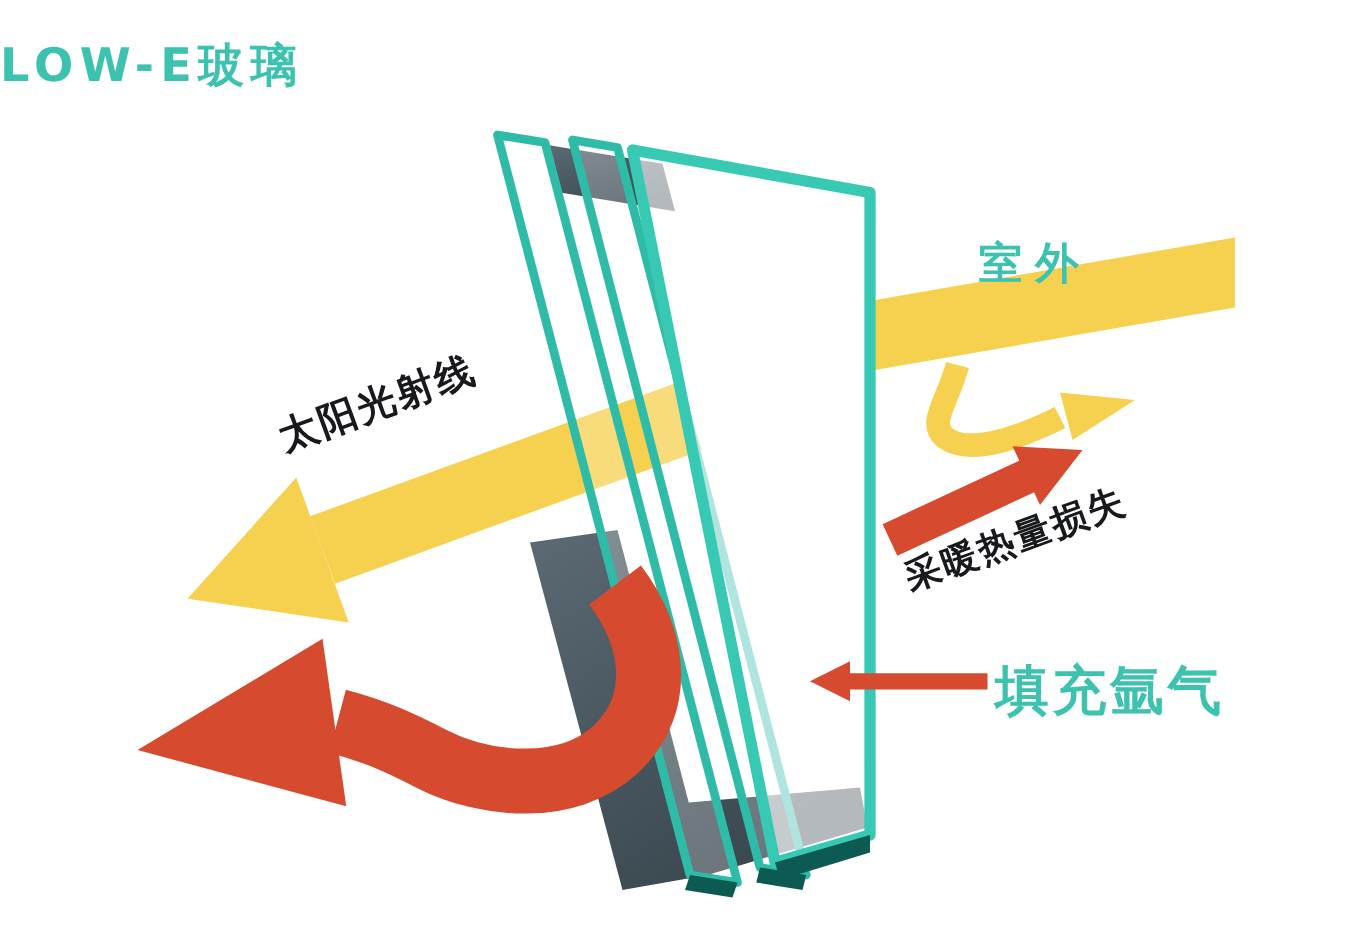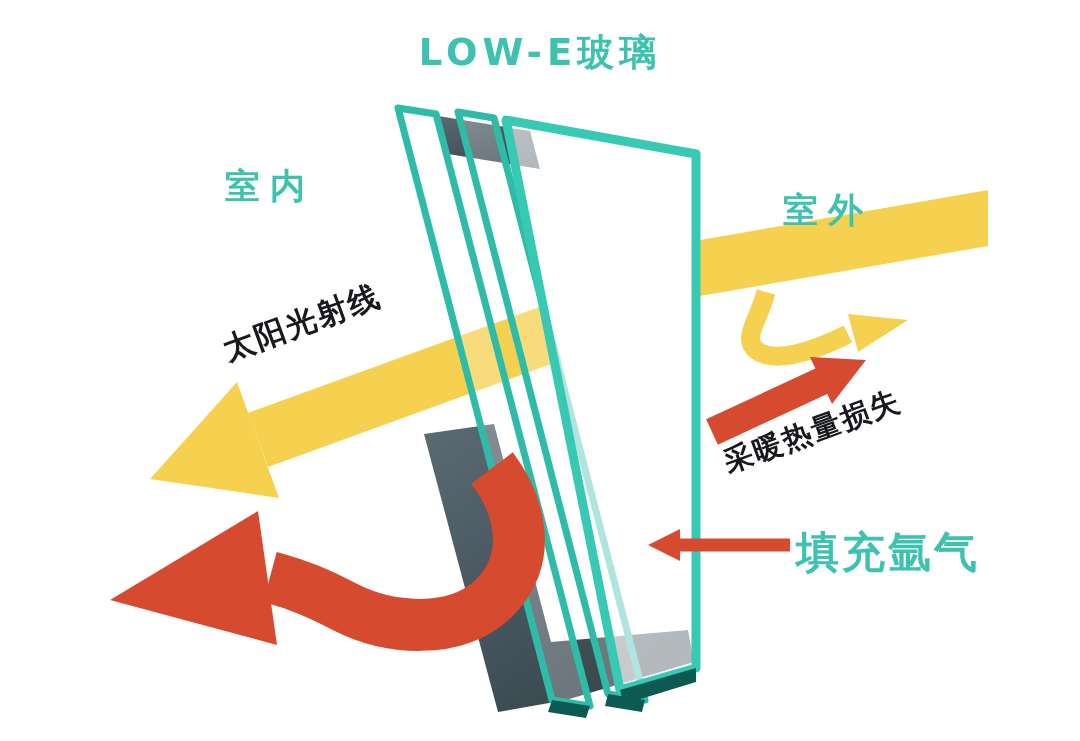--- a/index.html
+++ b/index.html
@@ -3,21 +3,21 @@
 <meta charset="utf-8">
 <style>
   html,body{margin:0;padding:0;background:#fff;}
   .stage{
     position:relative;width:1080px;height:741px;background:#ffffff;overflow:hidden;
     font-family:"DejaVu Sans","Liberation Sans",sans-serif;
   }
   .stage svg{position:absolute;left:0;top:0;}
   .lbl{position:absolute;white-space:nowrap;}
   .title{
-    left:0;right:0;top:28px;text-align:center;
+    left:0;right:0;top:28px;text-align:left;
     font-size:37px;font-weight:800;letter-spacing:5px;color:#3CC2AF;
   }
   .side-label{
     font-size:35px;font-weight:800;letter-spacing:10px;color:#3CC2AF;
   }
   .indoor{left:225px;top:163px;}
   .outdoor{left:783px;top:163px;margin-top:24px;}
   .rot-label{
     font-size:31px;font-weight:700;color:#17191C;letter-spacing:2px;
     width:220px;text-align:center;transform:rotate(-20deg);transform-origin:center;
@@ -68,21 +68,20 @@
 
     <path d="M 790 545 L 676 545" fill="none" stroke-width="13" stroke="#D64A2F"></path>
     <polygon points="648,545 680,529 680,561" fill="#D64A2F"></polygon>
 
     <path d="M 492 468 C 520 505, 535 560, 492 600 C 455 634, 390 630, 345 607 C 320 594, 300 585, 270 577" fill="none" stroke-width="52" stroke="#D64A2F"></path>
     <polygon points="110,600 258,511 277,645" fill="#D64A2F"></polygon>
   </svg>
 
   <div class="lbl title">LOW-E玻璃</div>
 
-  <div class="lbl side-label indoor">室内</div>
 
   <div class="lbl side-label outdoor">室外</div>
 
   <div class="lbl rot-label solar-label">太阳光射线</div>
 
   <div class="lbl rot-label heatloss-label">采暖热量损失</div>
 
   <div class="lbl argon-label">填充氩气</div>
 
 </div>

